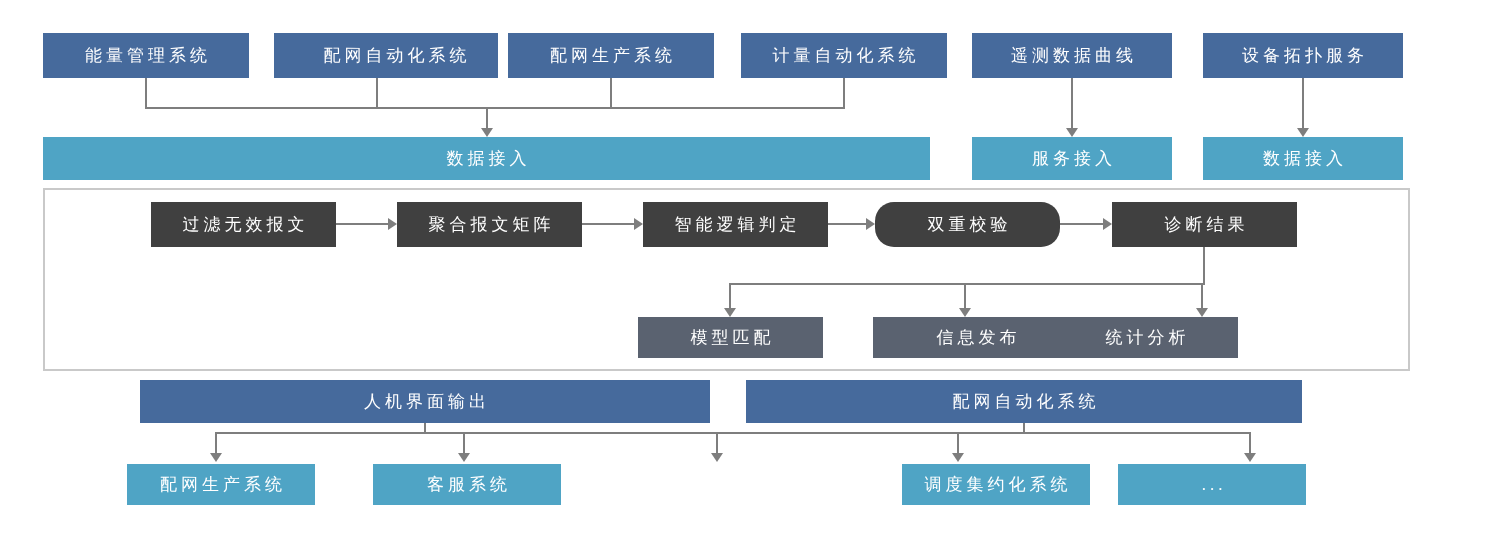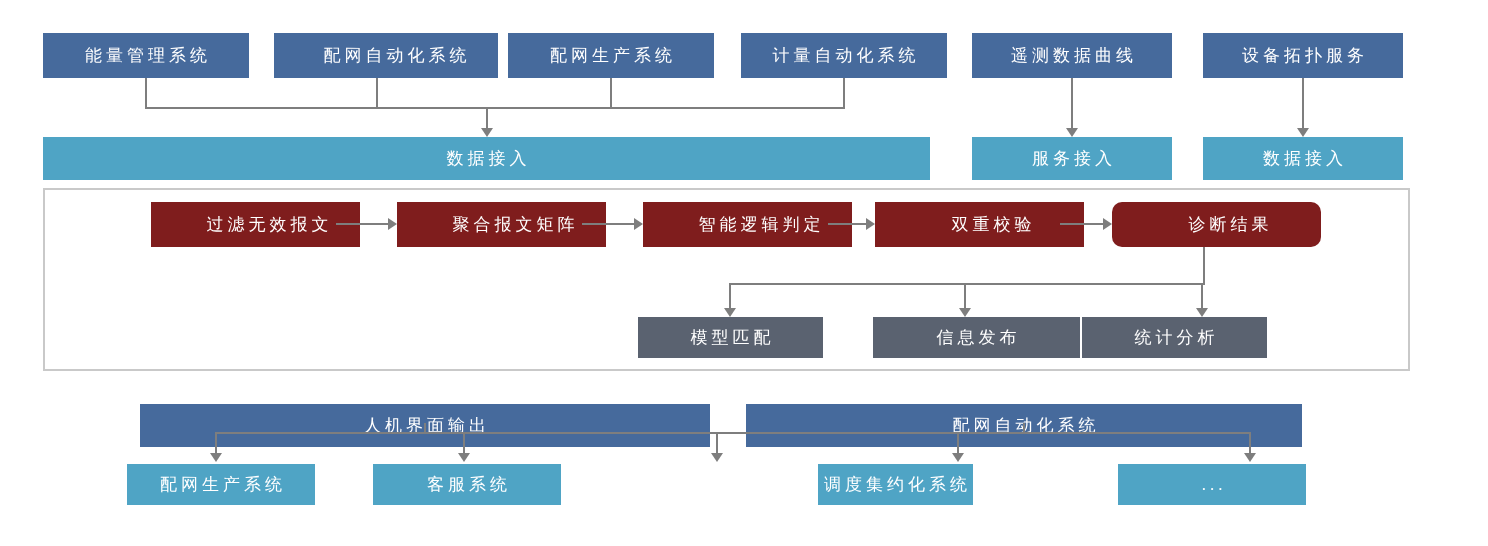--- a/index.html
+++ b/index.html
@@ -4,27 +4,27 @@
 <style>
   html,body{margin:0;padding:0;background:#ffffff;}
   body{width:1488px;height:546px;position:relative;overflow:hidden;
        font-family:"Liberation Sans","DejaVu Sans",sans-serif;}
   .stage{position:absolute;left:0;top:0;width:1488px;height:546px;}
   .box{position:absolute;display:flex;align-items:center;justify-content:center;
        color:#fff;font-size:17px;letter-spacing:4px;white-space:nowrap;
        text-indent:4px;font-family:Liberation Serif, serif;}
   .dark{background:#466A9C;}
   .teal{background:#4FA4C5;}
-  .blue{background:#7f1d1d;padding-left:24px;}
+  .blue{background:#404040;}
   .grayb{background:#5A6270;}
   .row1{top:33px;height:45px;}
   .row2{top:137px;height:43px;}
   .rowf{top:202px;height:45px;}
   .rowg{top:317px;height:41px;}
-  .rowo{top:380px;height:43px;margin-top:24px;}
+  .rowo{top:380px;height:43px;}
   .rowt{top:464px;height:41px;}
   .hline,.vline{position:absolute;background:#7E7E7E;}
   .hline{height:2px;}
   .vline{width:2px;}
   .ah-down{position:absolute;width:0;height:0;
            border-left:6px solid transparent;border-right:6px solid transparent;
            border-top:9px solid #7E7E7E;}
   .ah-right{position:absolute;width:0;height:0;
             border-top:6px solid transparent;border-bottom:6px solid transparent;
             border-left:9px solid #7E7E7E;}
@@ -58,22 +58,22 @@
 
   <div class="box teal row2" style="left:43px;width:887px;">数据接入</div>
   <div class="box teal row2" style="left:972px;width:200px;">服务接入</div>
   <div class="box teal row2" style="left:1203px;width:200px;">数据接入</div>
 
   <div class="container-frame"></div>
 
   <div class="box blue rowf" style="left:151px;width:185px;">过滤无效报文</div>
   <div class="box blue rowf" style="left:397px;width:185px;">聚合报文矩阵</div>
   <div class="box blue rowf" style="left:643px;width:185px;">智能逻辑判定</div>
-  <div class="box blue rowf" style="left:875px;width:185px;">双重校验</div>
-  <div class="box blue rowf" style="left:1112px;width:185px;border-radius:10px;">诊断结果</div>
+  <div class="box blue rowf" style="left:875px;width:185px;border-radius:19px;">双重校验</div>
+  <div class="box blue rowf" style="left:1112px;width:185px;">诊断结果</div>
 
   <div class="hline" style="left:336px;top:223px;width:52px;"></div>
   <div class="ah-right" style="left:388px;top:218px;"></div>
   <div class="hline" style="left:582px;top:223px;width:52px;"></div>
   <div class="ah-right" style="left:634px;top:218px;"></div>
   <div class="hline" style="left:828px;top:223px;width:38px;"></div>
   <div class="ah-right" style="left:866px;top:218px;"></div>
   <div class="hline" style="left:1060px;top:223px;width:43px;"></div>
   <div class="ah-right" style="left:1103px;top:218px;"></div>
 
@@ -81,37 +81,37 @@
   <div class="hline" style="left:729px;top:283px;width:476px;"></div>
   <div class="vline" style="left:729px;top:283px;height:25px;"></div>
   <div class="ah-down" style="left:724px;top:308px;"></div>
   <div class="vline" style="left:964px;top:283px;height:25px;"></div>
   <div class="ah-down" style="left:959px;top:308px;"></div>
   <div class="vline" style="left:1201px;top:283px;height:25px;"></div>
   <div class="ah-down" style="left:1196px;top:308px;"></div>
 
   <div class="box grayb rowg" style="left:638px;width:185px;">模型匹配</div>
   <div class="box grayb rowg" style="left:873px;width:207px;">信息发布</div>
-  <div class="box grayb rowg" style="left:1082px;width:185px;">统计分析</div>
+  <div class="box grayb rowg" style="left:1053px;width:185px;">统计分析</div>
 
   <div class="box dark rowo" style="left:140px;width:570px;">人机界面输出</div>
   <div class="box dark rowo" style="left:746px;width:556px;">配网自动化系统</div>
 
   <div class="vline" style="left:424px;top:423px;height:9px;"></div>
   <div class="vline" style="left:1023px;top:423px;height:9px;"></div>
   <div class="hline" style="left:215px;top:432px;width:1036px;"></div>
   <div class="vline" style="left:215px;top:432px;height:21px;"></div>
   <div class="ah-down" style="left:210px;top:453px;"></div>
   <div class="vline" style="left:463px;top:432px;height:21px;"></div>
   <div class="ah-down" style="left:458px;top:453px;"></div>
   <div class="vline" style="left:716px;top:432px;height:21px;"></div>
   <div class="ah-down" style="left:711px;top:453px;"></div>
   <div class="vline" style="left:957px;top:432px;height:21px;"></div>
   <div class="ah-down" style="left:952px;top:453px;"></div>
   <div class="vline" style="left:1249px;top:432px;height:21px;"></div>
   <div class="ah-down" style="left:1244px;top:453px;"></div>
 
   <div class="box teal rowt" style="left:127px;width:188px;">配网生产系统</div>
   <div class="box teal rowt" style="left:373px;width:188px;">客服系统</div>
-  <div class="box teal rowt" style="left:818px;width:155px;text-align:right;">调度集约化系统</div>
+  <div class="box teal rowt" style="left:902px;width:188px;text-align:right;">调度集约化系统</div>
   <div class="box teal rowt" style="left:1118px;width:188px;">...</div>
 
 </div>
 
 </body></html>

